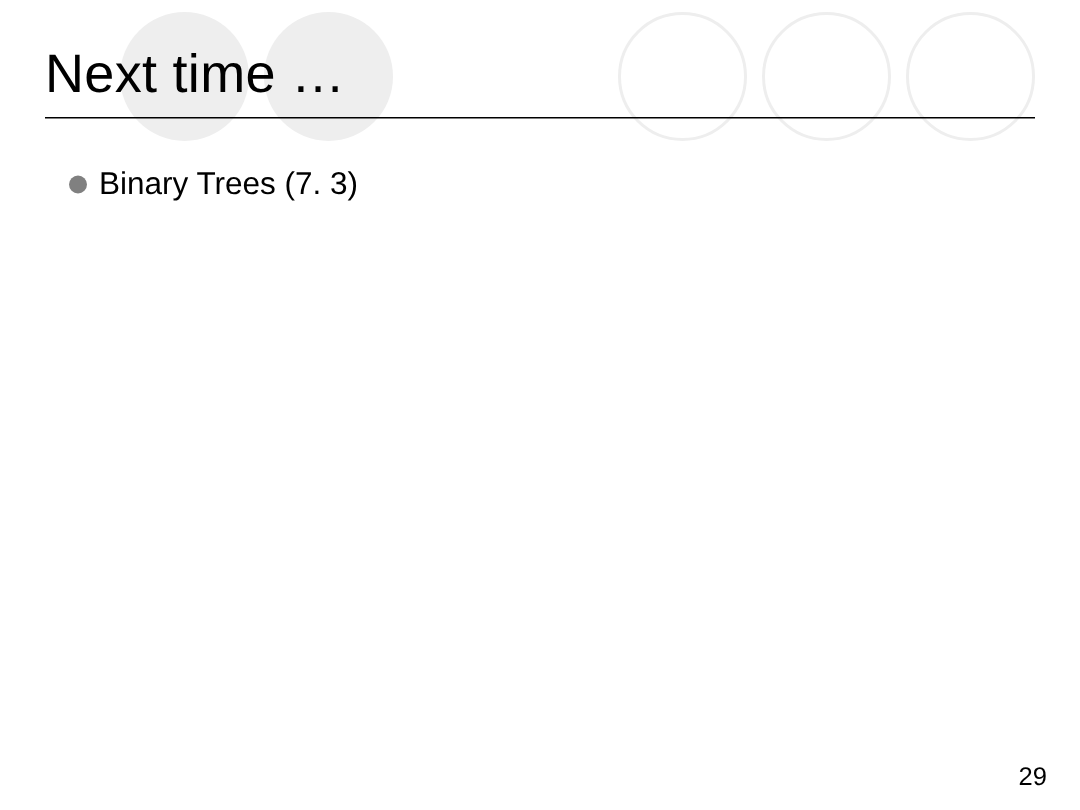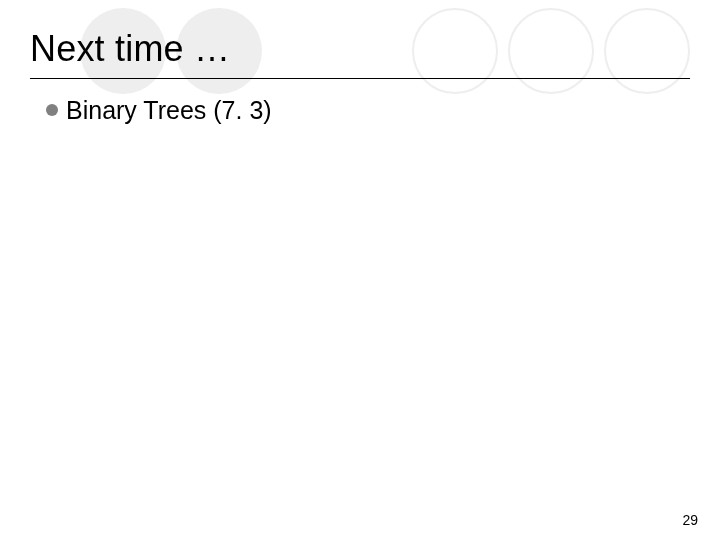--- a/index.html
+++ b/index.html
@@ -35,38 +35,38 @@
     letter-spacing:0.2px;
   }
   .rule{
     position:absolute;
     left:30px;top:78px;
     width:660px;height:0;
     border-top:1.5px solid #000;
   }
   .bullets{
     position:absolute;
-    left:46px;top:92px;
-    font-size:25px;
+    left:46px;top:108px;
+    font-size:21px;
     line-height:1.45;
   }
   .bullet{
     display:flex;align-items:center;
     margin:0 0 1px 0;
   }
   .dot{
     width:12px;height:12px;border-radius:50%;
     background:#808080;
     margin-right:8px;
     flex:0 0 auto;
   }
   .page-num{
     position:absolute;
     right:22px;bottom:12px;
-    font-size:14px;
+    font-size:17px;
     color:#000;
     margin-left:16px;
   }
 </style>
 </head>
 <body>
 
 <div class="bg-circles">
   <div class="circle c-filled c1"></div>
   <div class="circle c-filled c2"></div>

